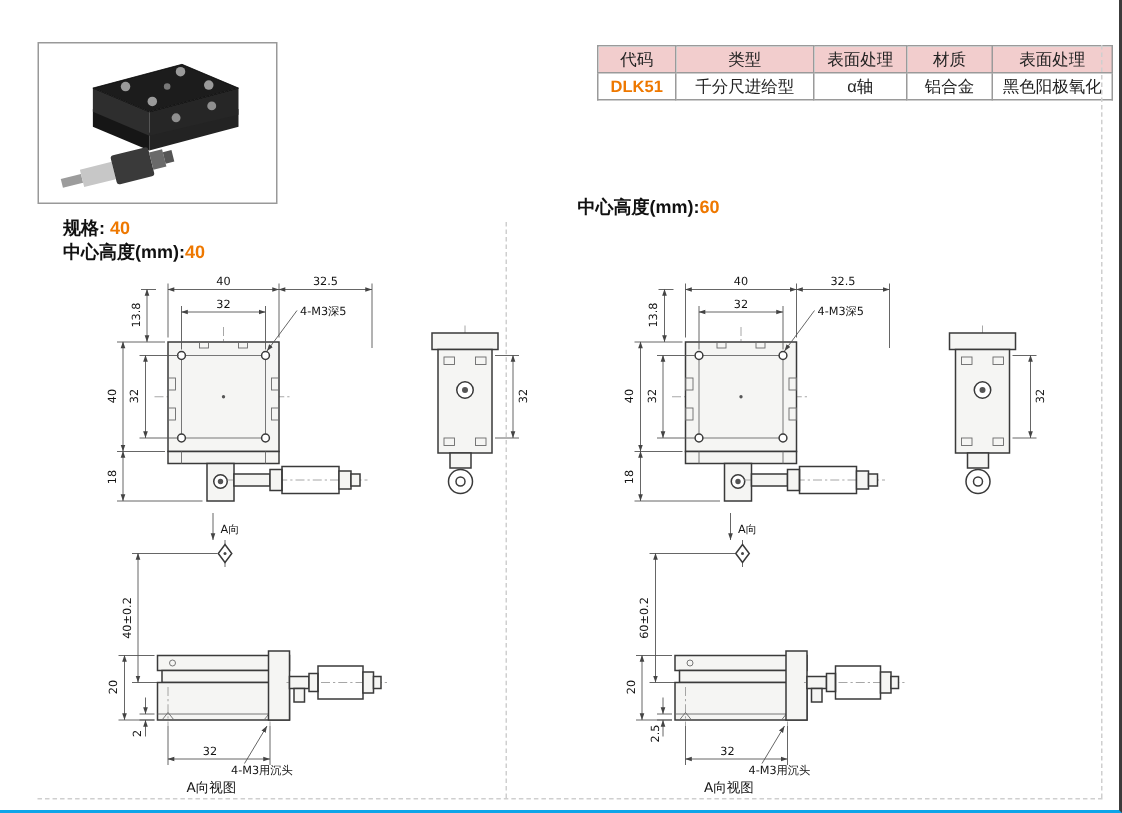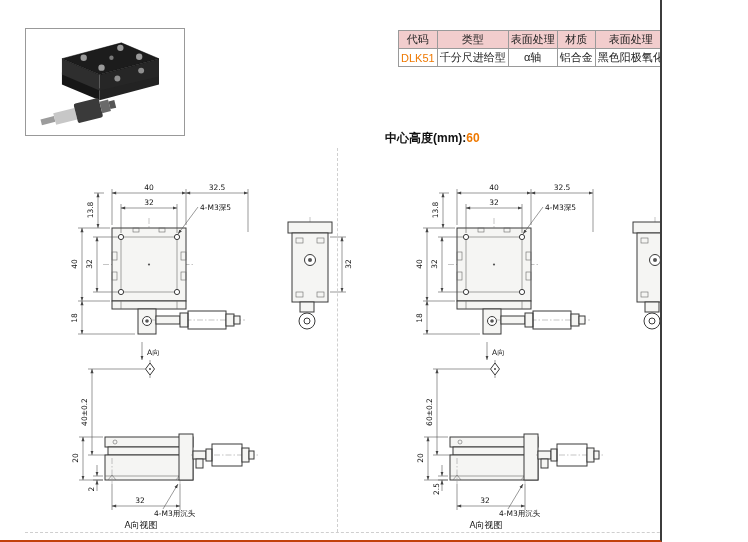--- a/index.html
+++ b/index.html
@@ -1,25 +1,25 @@
 <!DOCTYPE html>
 <html><head>
 <meta charset="utf-8">
 <style>
   *{box-sizing:border-box;margin:0;padding:0}
   html,body{background:#fff}
   body{width:748px;height:542px;font-family:"Liberation Sans","DejaVu Sans",sans-serif}
-  .page{position:relative;width:662px;height:542px;background:#fff;overflow:hidden;
-        border-right:2px solid #3c3c3c;border-bottom:2px solid #c2410c}
+  .page{position:relative;width:748px;height:542px;background:#fff;overflow:hidden;
+        border-right:2px solid #3c3c3c;border-bottom:2px solid #0ea5e9}
   .photo-box{position:absolute;left:25px;top:28px;width:160px;height:108px;border:1px solid #999;background:#fff}
   .spec-table{position:absolute;left:398px;top:30px;border-collapse:collapse;font-size:11px;table-layout:fixed}
   .spec-table th,.spec-table td{border:1px solid #9a9a9a;text-align:center;padding:1px 2px;height:15px;white-space:nowrap;overflow:hidden}
   .spec-table th{background:#f2cdcd;font-weight:normal;color:#222}
   .spec-table td{color:#222;background:#fff}
-  .spec-table td.code{color:#ee7800;font-weight:normal}
+  .spec-table td.code{color:#ee7800;font-weight:bold}
   .section-label{position:absolute;font-size:12px;font-weight:bold;color:#111;line-height:16px}
   .orange{color:#ee7800}
   .drawing{position:absolute;top:172px}
   .d-left{left:55px}
   .d-right{left:400px}
   .sep-v{position:absolute;width:0;border-left:1px dashed #cfcfcf}
   .sep-h{position:absolute;height:0;border-top:1px dashed #cfcfcf}
   svg .ol {fill:none;stroke:#3a3a3a;stroke-width:1}
   svg .olf{fill:#f5f5f3;stroke:#3a3a3a;stroke-width:1}
   svg .olw{fill:#fff;stroke:#3a3a3a;stroke-width:1}
@@ -97,20 +97,24 @@
       <tr>
         <td class="code">DLK51</td>
         <td>千分尺进给型</td>
         <td>α轴</td>
         <td>铝合金</td>
         <td>黑色阳极氧化</td>
       </tr>
     </tbody>
   </table>
 
+  <div class="section-label" style="left:42px;top:144px">
+    <div><span>规格:</span> <span class="orange">40</span></div>
+    <div><span>中心高度(mm):</span><span class="orange">40</span></div>
+  </div>
 
   <div class="section-label" style="left:385px;top:130px">
     <div><span>中心高度(mm):</span><span class="orange">60</span></div>
   </div>
 
   <svg class="drawing d-left" viewBox="0 0 345 365" width="345" height="365">
 
     <g>
       <line class="cl" x1="94" y1="46" x2="94" y2="138"></line>
       <line class="cl" x1="48" y1="92.5" x2="140" y2="92.5"></line>

